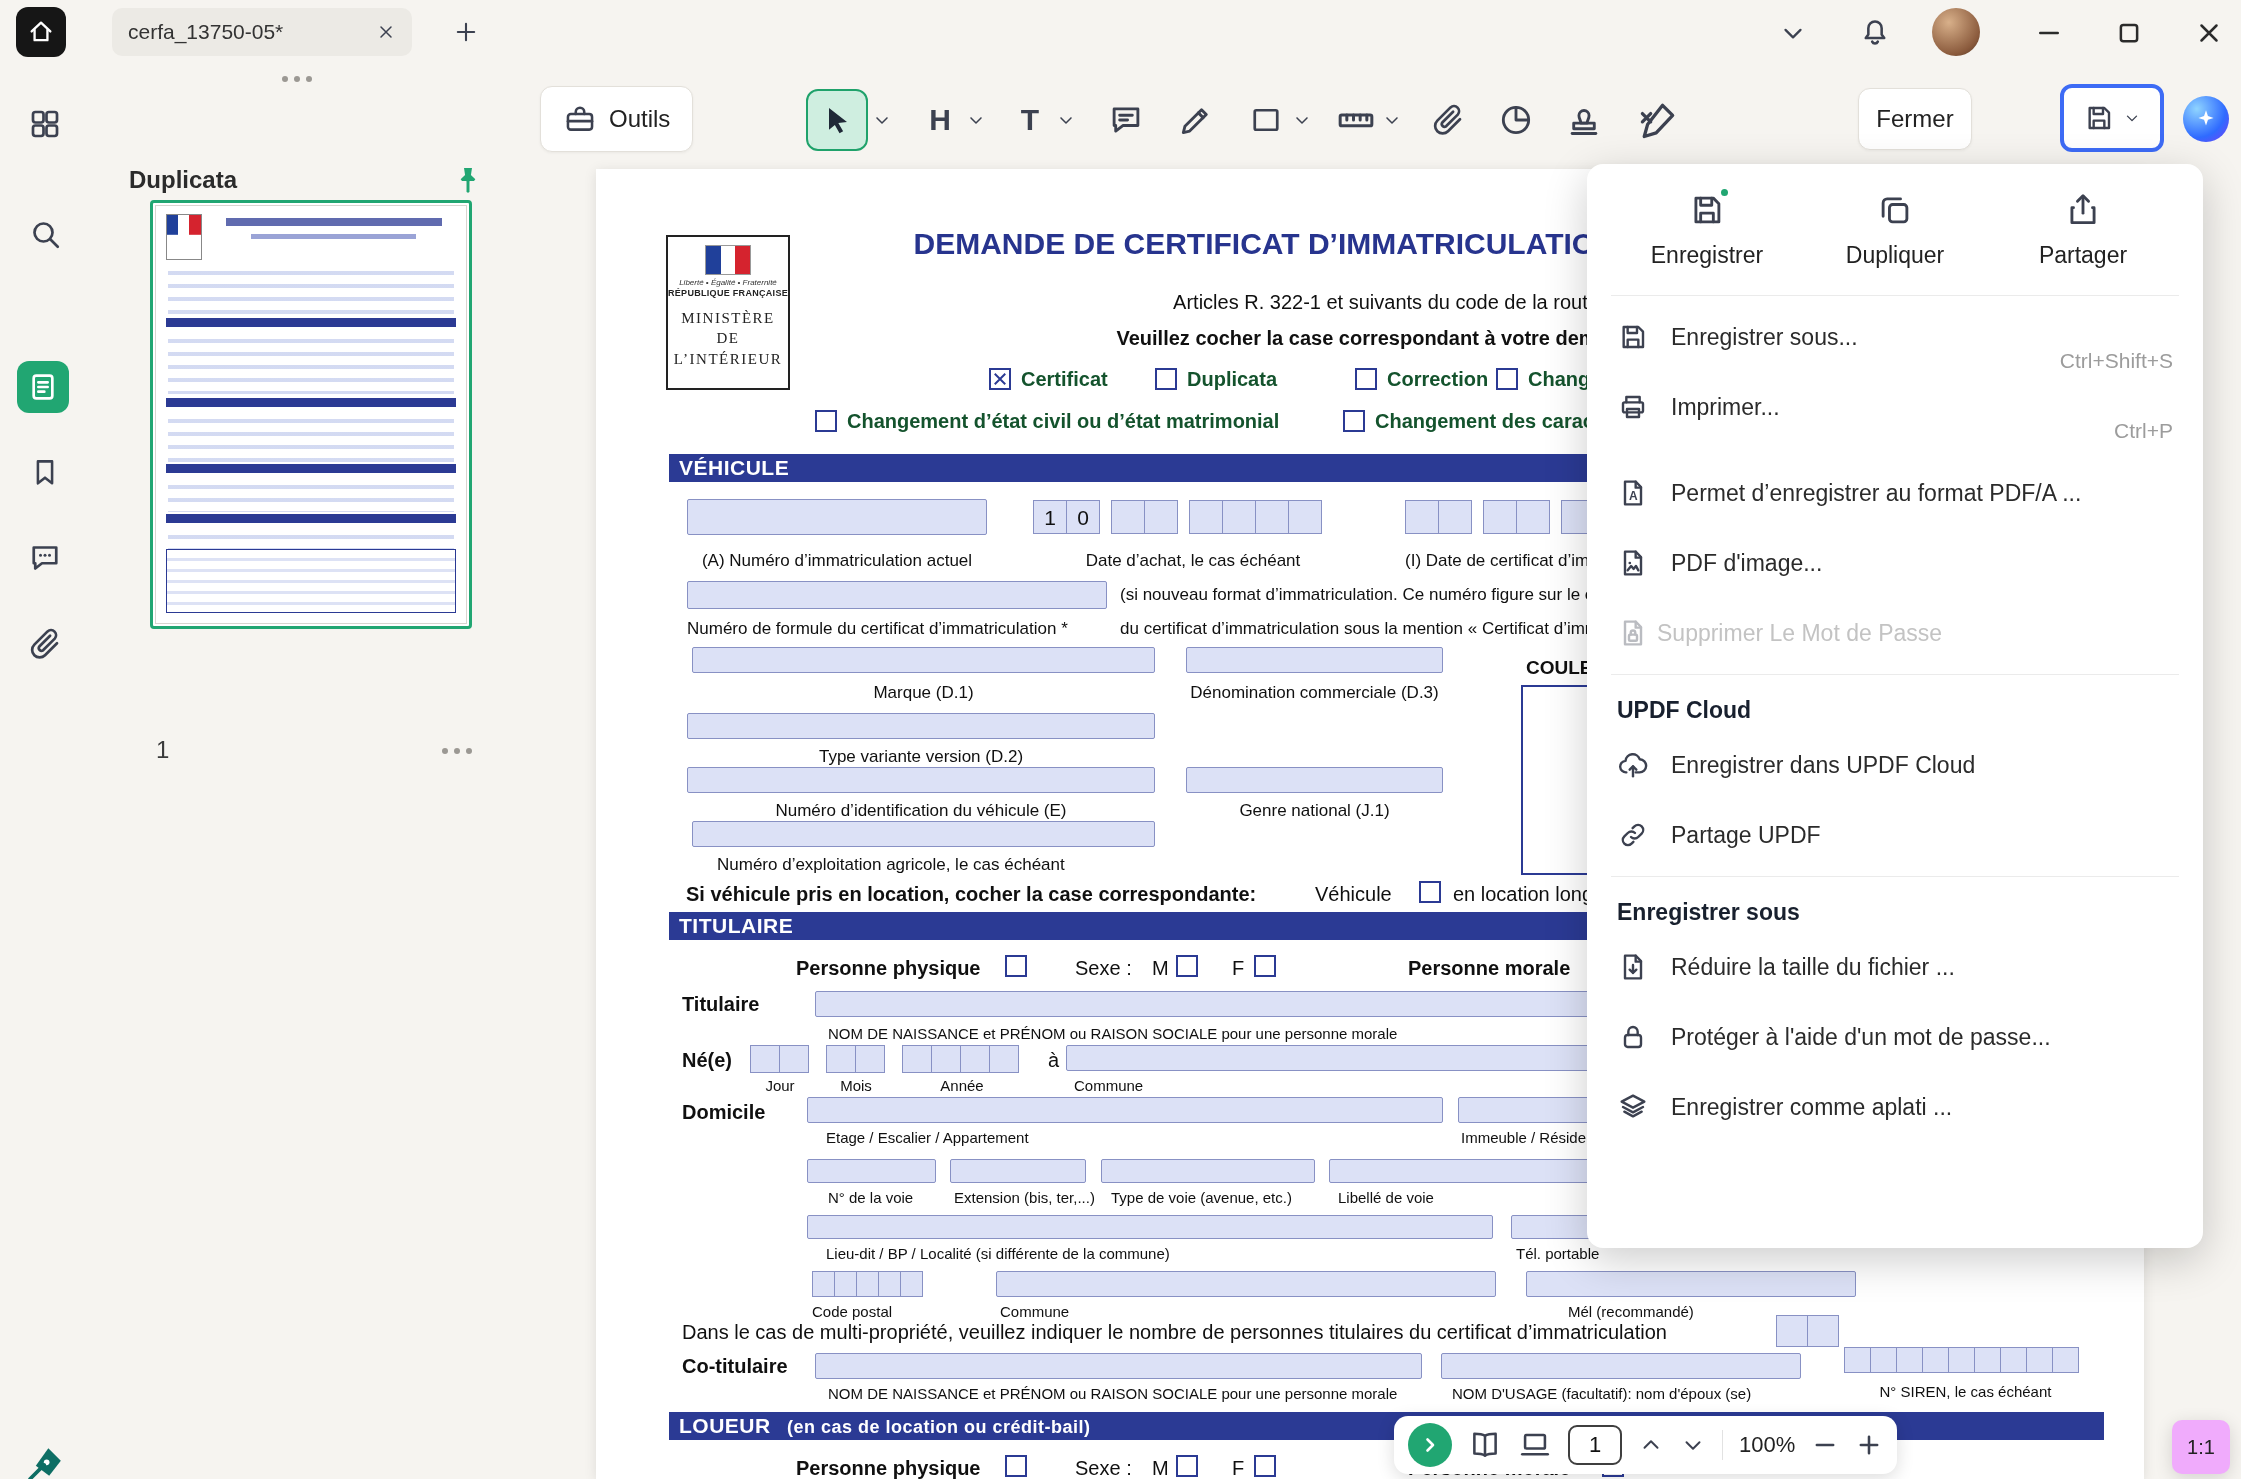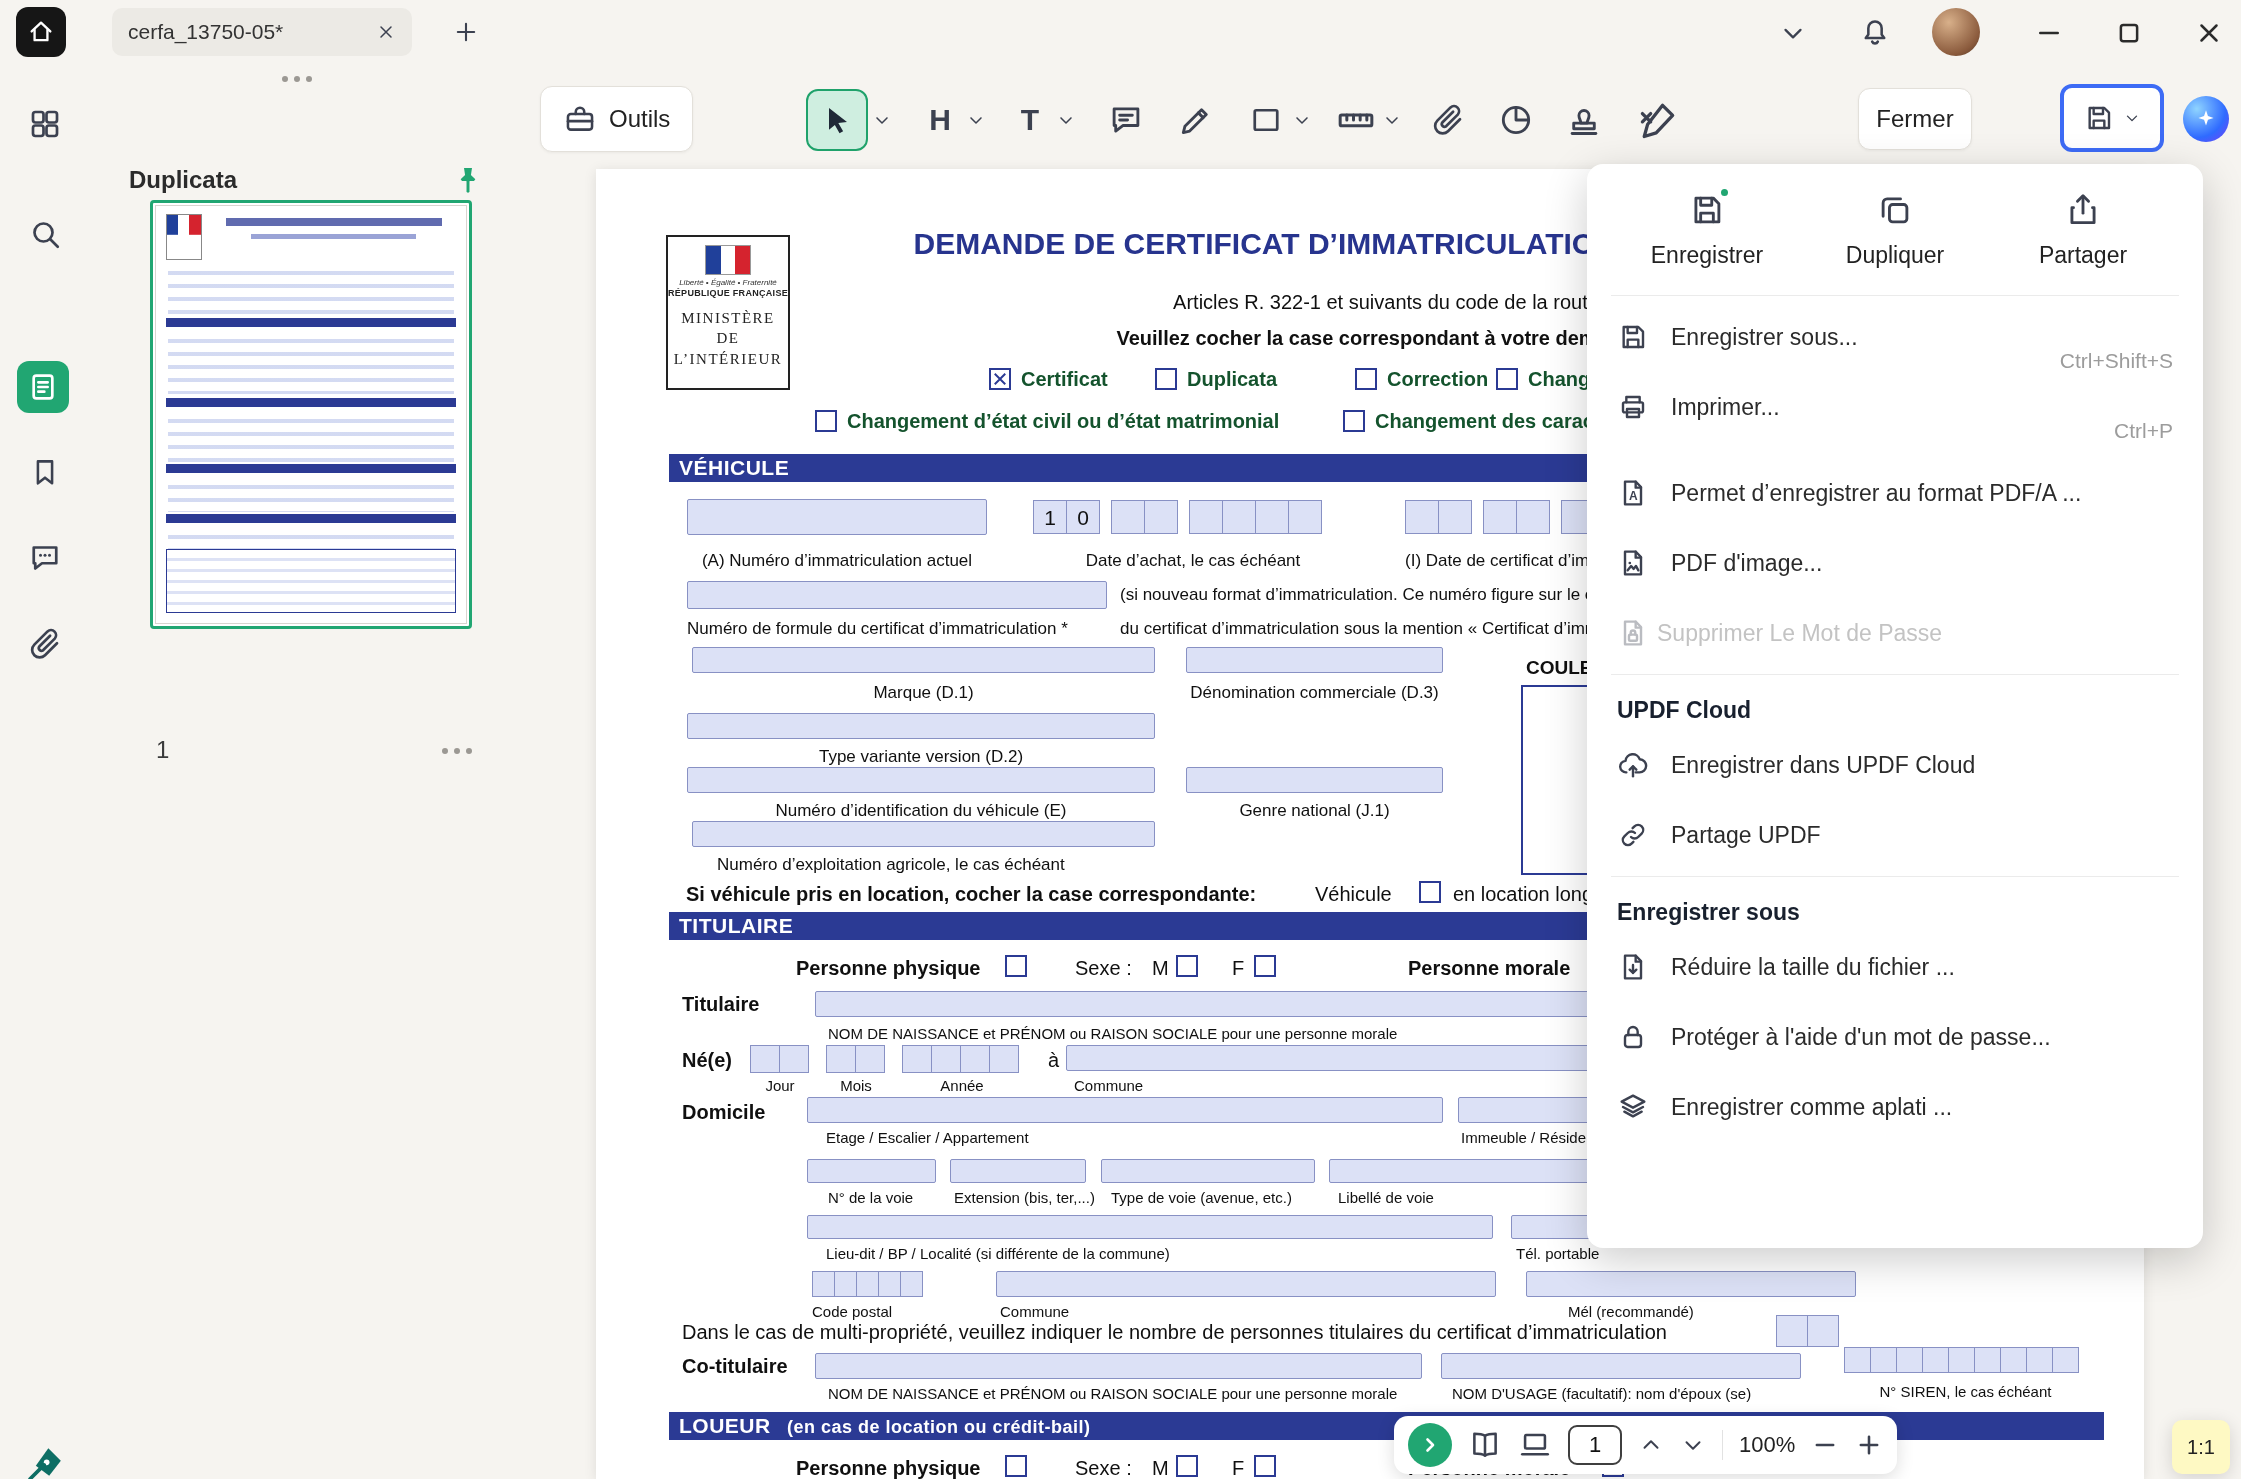--- a/index.html
+++ b/index.html
@@ -110,21 +110,21 @@
 
   
   .bbar { position:absolute; left:1394px; top:1416px; height:58px; background:#fff; border-radius:14px; z-index:20;
           box-shadow:0 4px 18px rgba(0,0,0,.14); display:flex; align-items:center; gap:16px; padding:0 14px; }
   .gcirc { width:44px; height:44px; border-radius:50%; background:#21a672; display:flex; align-items:center;
            justify-content:center; cursor:pointer; }
   .pagebox { width:54px; height:40px; border:2px solid #3f3f3f; border-radius:9px; display:flex; align-items:center;
              justify-content:center; font-size:22px; color:#111; cursor:text; }
   .vdiv { width:1px; height:30px; background:#e2e2e2; }
   .zoomtxt { font-size:22px; color:#222; cursor:pointer; }
-  .ratio { position:absolute; left:2172px; top:1420px; width:58px; height:54px; background:#fef9c3; border-radius:10px; z-index:20;
+  .ratio { position:absolute; left:2172px; top:1420px; width:58px; height:54px; background:#f0abfc; border-radius:10px; z-index:20;
            box-shadow:0 4px 18px rgba(0,0,0,.14); display:flex; align-items:center; justify-content:center;
            font-size:20px; color:#222; cursor:pointer; }
 </style>
 </head>
 <body>
 
 <div class="app">
 
   <div class="titlebar">
     <div class="homebtn">

